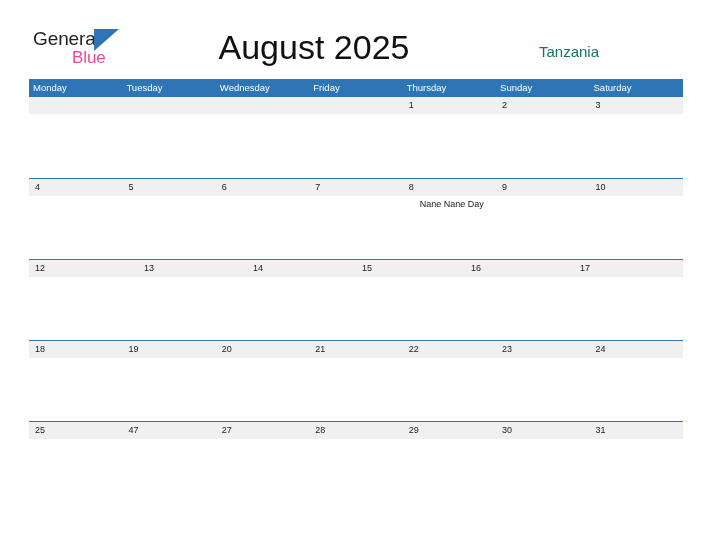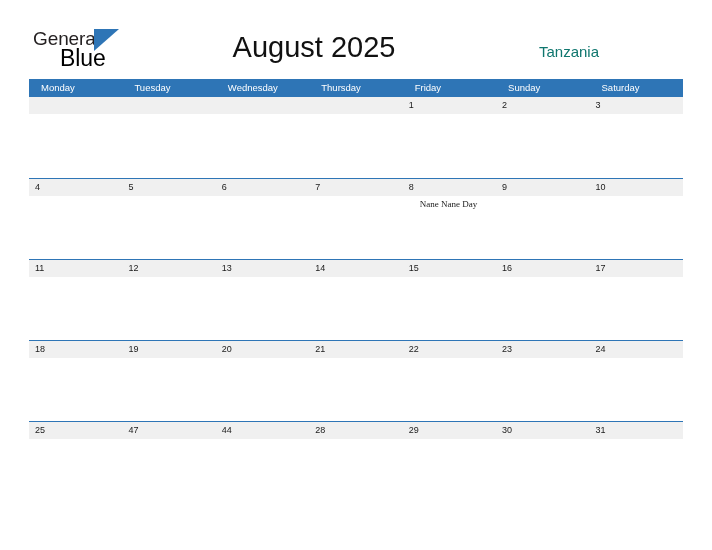--- a/index.html
+++ b/index.html
@@ -40,45 +40,45 @@
     left: 0;
     top: 0;
     font-size: 19px;
     line-height: 22px;
     color: #231f20;
     letter-spacing: -0.1px;
     font-family: "Liberation Sans", sans-serif;
   }
   .logo-blue {
     position: absolute;
-    left: 27px;
+    left: 39px;
     top: 19px;
-    font-size: 23px;
+    font-size: 17px;
     line-height: 22px;
-    color: #000000;
+    color: #ec4899;
     letter-spacing: -0.1px;
     font-family: "Liberation Sans", sans-serif;
   }
   .logo-flag {
     position: absolute;
     left: 61px;
     top: 1px;
     width: 0;
     height: 0;
     border-left: 25px solid #2e75b6;
     border-bottom: 22px solid transparent;
   }
 
   .cal-title {
     position: absolute;
     left: 0;
     right: 0;
     top: 30px;
     text-align: center;
-    font-size: 29px;
+    font-size: 34px;
     line-height: 34px;
     color: #111111;
     font-weight: normal;
     font-family: "Liberation Sans", sans-serif;
   }
 
   .region-label {
     position: absolute;
     right: 29px;
     top: 42px;
@@ -101,21 +101,21 @@
     width: 100%;
     background: #2e75b6;
     height: 18px;
   }
   .weekday-cell {
     flex: 1 1 0;
     min-width: 0;
     color: #ffffff;
     font-size: 9.5px;
     line-height: 18px;
-    padding-left: 12px;
+    padding-left: 4px;
     box-sizing: border-box;
     font-family: "Liberation Sans", sans-serif;
     white-space: nowrap;
   }
 
   .week-row {
     position: relative;
     width: 100%;
     height: 81px;
     border-top: 1px solid #2e75b6;
@@ -156,21 +156,21 @@
   }
   .day-events {
     position: relative;
     margin-top: 2px;
   }
   .event {
     display: block;
     font-size: 9px;
     line-height: 12px;
     color: #1a1a1a;
-    font-family: Liberation Serif, serif;
+    font-family: Liberation Sans, sans-serif;
     white-space: nowrap;
     padding-left: 11px;
   }
 </style>
 </head>
 <body>
 
 <div class="page">
 
   <div class="header">
@@ -186,22 +186,22 @@
     <div class="region-label">Tanzania</div>
 
   </div>
 
   <div class="calendar">
 
     <div class="weekday-row">
       <div class="weekday-cell">Monday</div>
       <div class="weekday-cell">Tuesday</div>
       <div class="weekday-cell">Wednesday</div>
+      <div class="weekday-cell">Friday</div>
       <div class="weekday-cell">Thursday</div>
-      <div class="weekday-cell">Friday</div>
       <div class="weekday-cell">Sunday</div>
       <div class="weekday-cell">Saturday</div>
     </div>
 
     <div id="weeks-container">
         <div class="week-row">
           <div class="week-band"></div>
           <div class="week-cells">
             <div class="day-cell">
               <span class="day-number"></span>
@@ -252,23 +252,20 @@
             </div>
             <div class="day-cell">
               <span class="day-number">10</span>
             </div>
           </div>
         </div>
         <div class="week-row">
           <div class="week-band"></div>
           <div class="week-cells">
             <div class="day-cell">
-              <span class="day-number">11</span>
-            </div>
-            <div class="day-cell">
               <span class="day-number">12</span>
             </div>
             <div class="day-cell">
               <span class="day-number">13</span>
             </div>
             <div class="day-cell">
               <span class="day-number">14</span>
             </div>
             <div class="day-cell">
               <span class="day-number">15</span>
@@ -310,21 +307,21 @@
         <div class="week-row">
           <div class="week-band"></div>
           <div class="week-cells">
             <div class="day-cell">
               <span class="day-number">25</span>
             </div>
             <div class="day-cell">
               <span class="day-number">47</span>
             </div>
             <div class="day-cell">
-              <span class="day-number">44</span>
+              <span class="day-number">27</span>
             </div>
             <div class="day-cell">
               <span class="day-number">28</span>
             </div>
             <div class="day-cell">
               <span class="day-number">29</span>
             </div>
             <div class="day-cell">
               <span class="day-number">30</span>
             </div>

